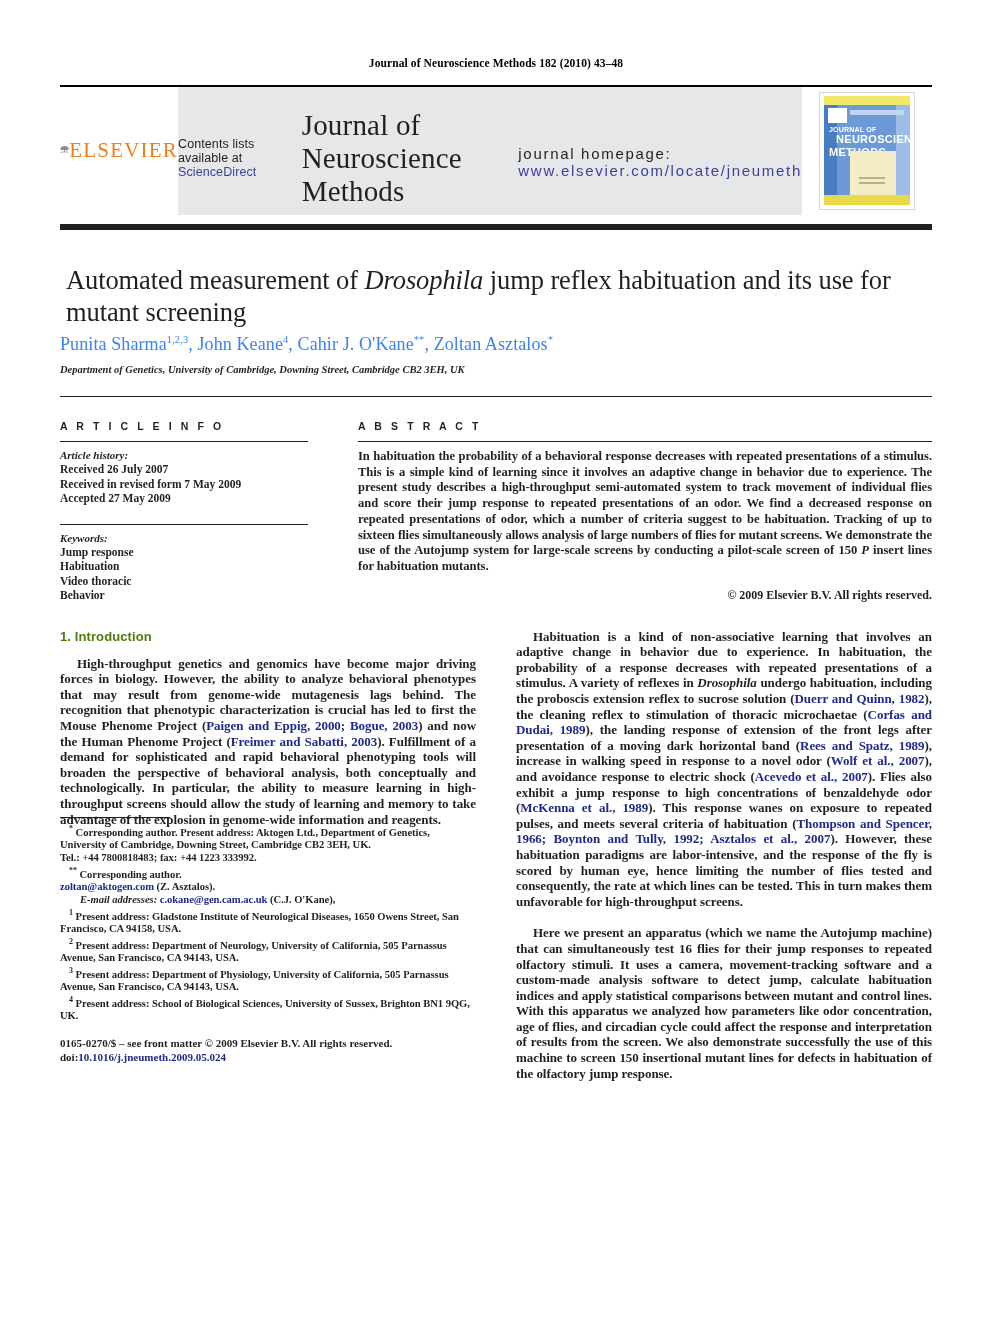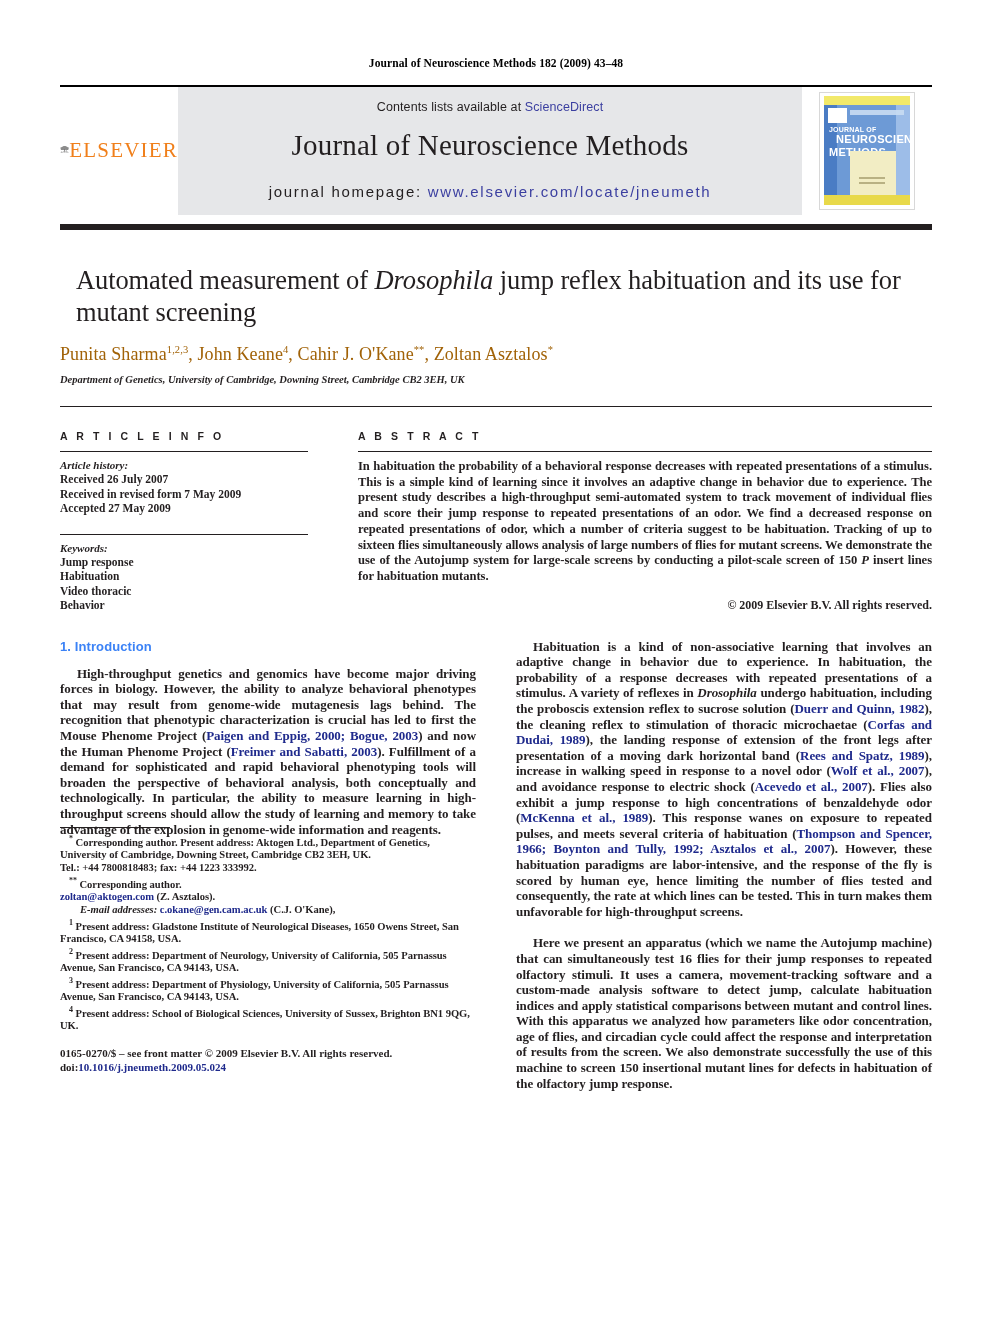--- a/index.html
+++ b/index.html
@@ -61,21 +61,21 @@
     letter-spacing: 1.2px;
     font-weight: normal;
     line-height: 1;
     margin-top: 1px;
   }
   .mast-center {
     flex: 1 1 auto;
     background: #e6e7e9;
     border-top: 2px solid #000;
     display: flex;
-    flex-direction: column;
+    flex-direction: row;
     align-items: center;
     box-sizing: border-box;
   }
   .contents-line {
     font-family: "Liberation Sans", sans-serif;
     font-size: 12.5px;
     color: #231f20;
     margin-top: 13px;
     letter-spacing: 0.1px;
   }
@@ -181,29 +181,29 @@
   }
 
   
   .title-block { margin-top: 34px; }
   .art-title {
     font-family: "Liberation Serif", serif;
     font-size: 26.5px;
     line-height: 32px;
     color: #231f20;
     font-weight: normal;
-    margin: 16px;
+    margin: 6px;
     letter-spacing: -0.1px;
   }
   .art-title .sp { font-style: italic; }
   .authors {
     margin-top: 5px;
     font-family: "Liberation Serif", serif;
     font-size: 18px;
-    color: #a16207;
+    color: #3b82f6;
     letter-spacing: 0.1px;
   }
   .authors sup { font-size: 10.5px; vertical-align: super; }
   .affil {
     margin-top: 9px;
     font-family: "Liberation Serif", serif;
     font-size: 10.5px;
     font-style: italic;
     font-weight: bold;
     color: #231f20;
@@ -277,21 +277,21 @@
   .body-cols {
     display: flex;
     margin-top: 26px;
     gap: 40px;
   }
   .bcol { flex: 1 1 0; min-width: 0; position: relative; }
   .sec-title {
     font-family: "Liberation Sans", sans-serif;
     font-size: 13px;
     font-weight: bold;
-    color: #3b82f6;
+    color: #4d7c0f;
     margin: 0 0 12px 0;
     letter-spacing: 0.1px;
   }
   .para {
     font-family: "Liberation Serif", serif;
     font-size: 13px;
     line-height: 15.6px;
     text-align: justify;
     text-indent: 17px;
     margin: 0;
@@ -337,21 +337,21 @@
     font-weight: bold;
     color: #231f20;
   }
   .imprint .doi { color: #1f2a8c; }
 </style>
 </head>
 <body>
 
 <div class="page">
 
-  <div class="running-head">Journal of Neuroscience Methods 182 (2009) 43–48</div>
+  <div class="running-head">Journal of Neuroscience Methods 182 (2010) 43–48</div>
 
   <div class="masthead">
 
     <div class="mast-logo">
       <svg class="tree-svg" width="86" height="80" viewBox="0 0 86 80" aria-hidden="true">
         <g fill="#8c8c8c">
           <ellipse cx="43" cy="22" rx="30" ry="17"></ellipse>
           <ellipse cx="22" cy="30" rx="16" ry="11"></ellipse>
           <ellipse cx="64" cy="30" rx="16" ry="11"></ellipse>
           <ellipse cx="43" cy="12" rx="18" ry="9"></ellipse>

